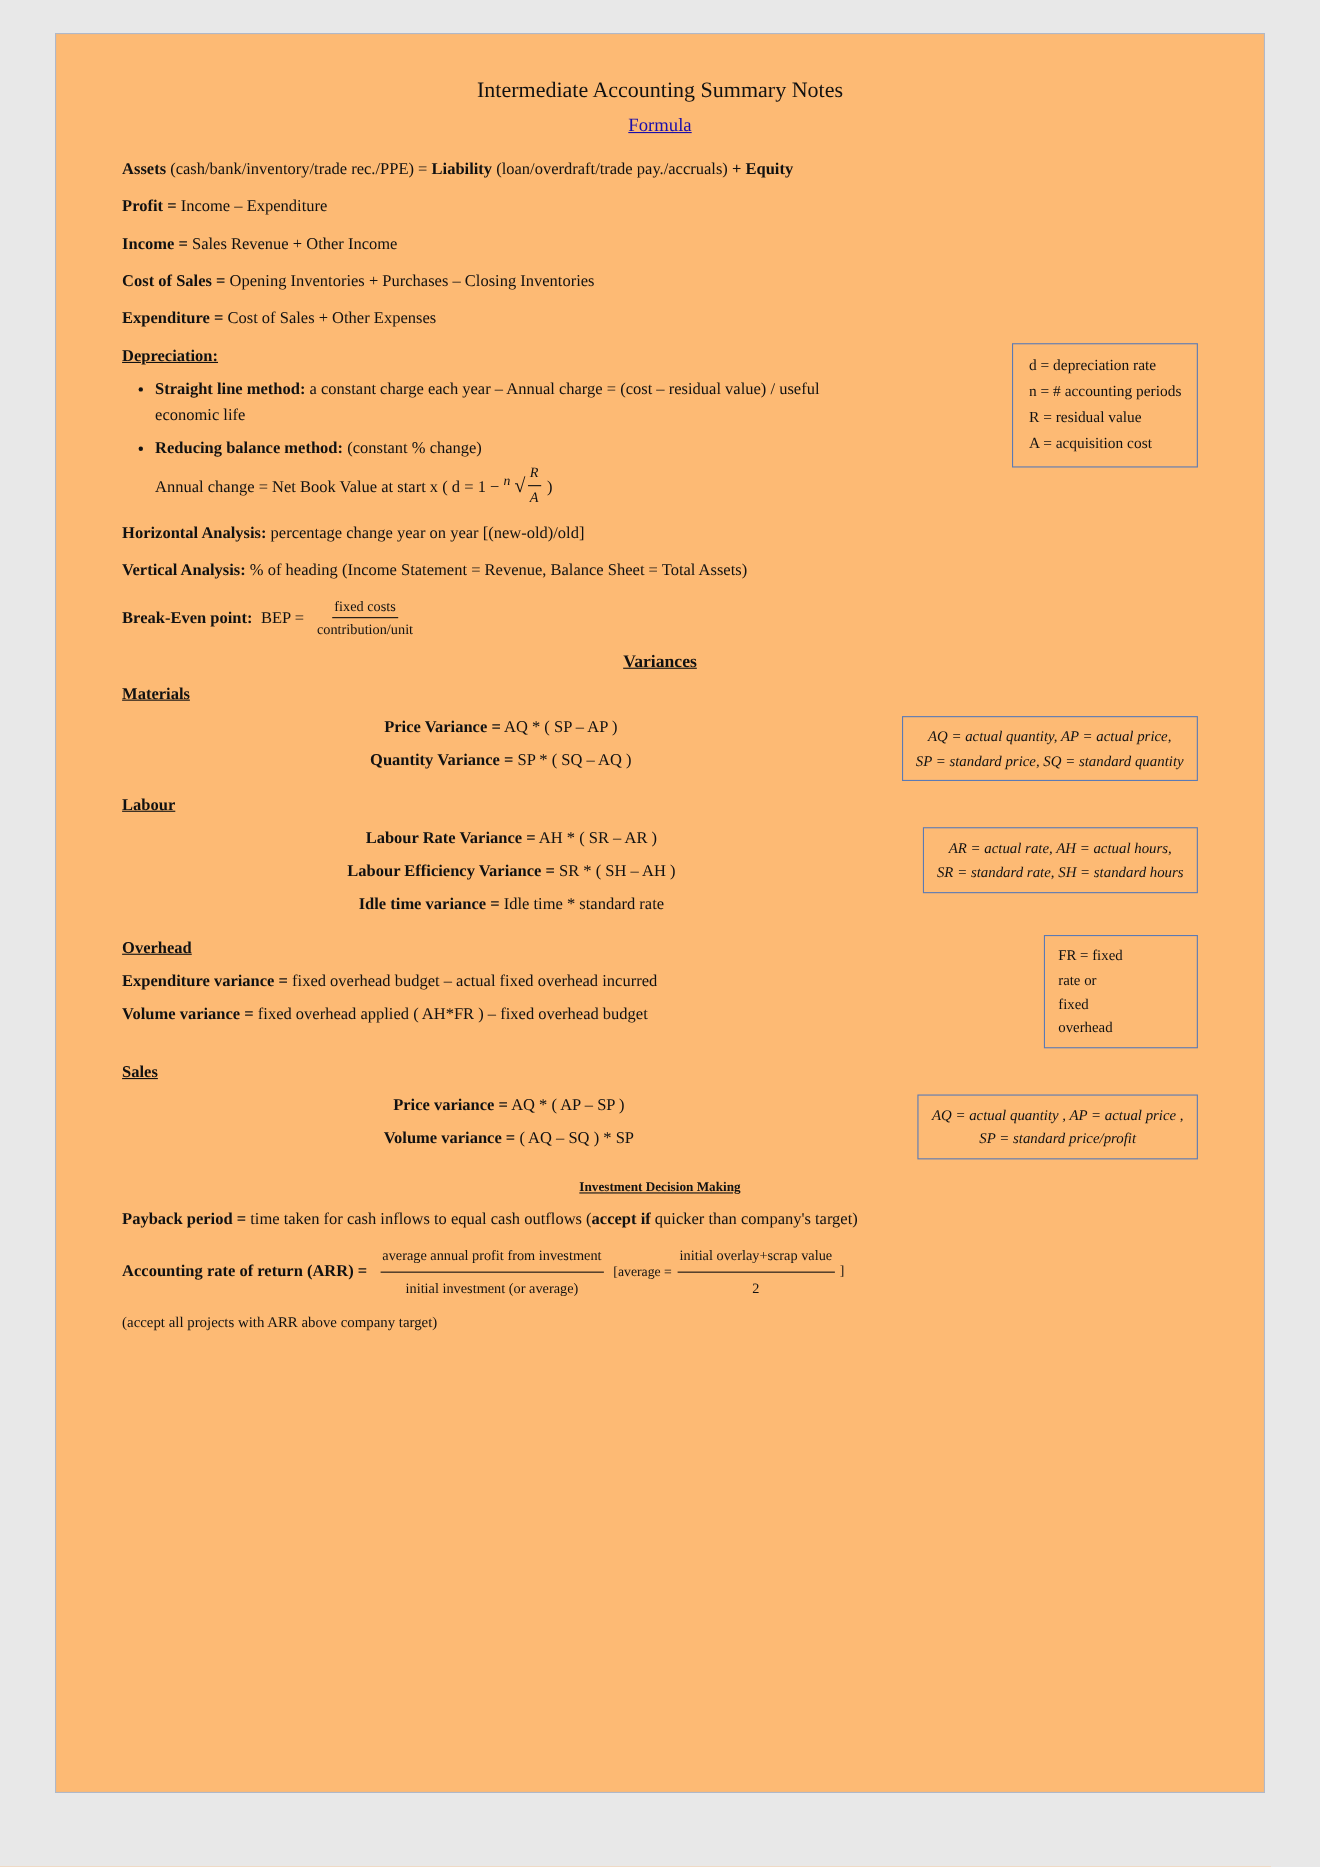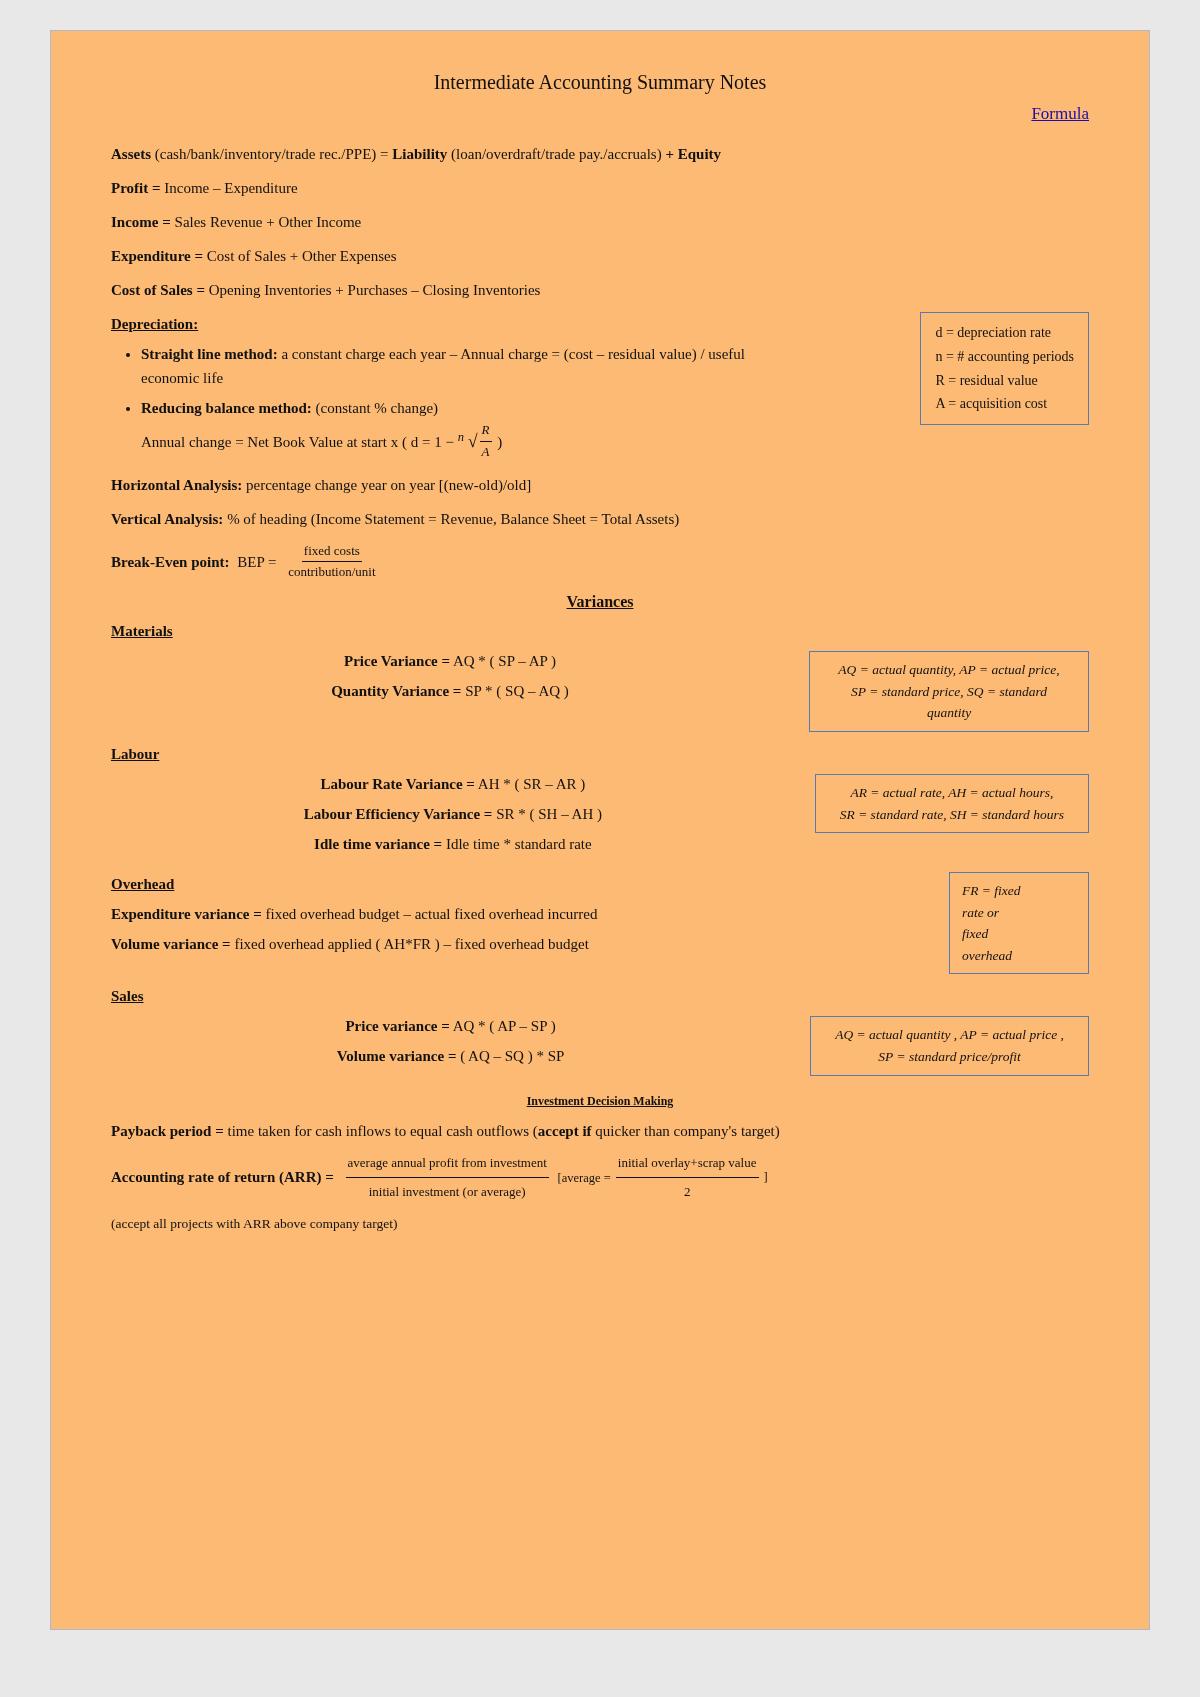--- a/index.html
+++ b/index.html
@@ -19,21 +19,21 @@
       min-height: 1600px;
       position: relative;
     }
     .page-title {
       text-align: center;
       font-size: 20px;
       font-weight: normal;
       margin-bottom: 10px;
     }
     .formula-link {
-      text-align: right;
+      text-align: center;
       margin-bottom: 18px;
     }
     .formula-link a {
       color: #1a0dab;
       text-decoration: underline;
       font-size: 17px;
     }
     .section {
       margin-bottom: 10px;
       line-height: 1.6;
@@ -86,34 +86,33 @@
       align-items: flex-start;
       gap: 20px;
       margin-bottom: 6px;
       text-align: center;
     }
     .content-col {
       flex: 1;
     }
     .side-box {
       border: 1.5px solid #5a7ab5;
-      padding: 7px 24px;
+      padding: 7px 12px;
       font-size: 13.5px;
       font-style: italic;
       line-height: 1.6;
       min-width: 220px;
       max-width: 280px;
       align-self: flex-start;
       margin-top: 2px;
     }
     .side-box-right {
       border: 1.5px solid #5a7ab5;
       padding: 7px 12px;
       font-size: 13.5px;
-      font-style: italic;
       line-height: 1.6;
       min-width: 140px;
       max-width: 170px;
       float: right;
       margin-left: 20px;
     }
     .investment-title {
       text-align: center;
       text-decoration: underline;
       font-weight: bold;
@@ -171,27 +170,27 @@
   </div>
 
   <div class="section">
     <p>
       <b>Income =</b><span> Sales Revenue + Other Income</span>
     </p>
   </div>
 
   <div class="section">
     <p>
+      <b>Cost of Sales =</b><span> Opening Inventories + Purchases – Closing Inventories</span>
+    </p>
+  </div>
+
+  <div class="section">
+    <p>
       <b>Expenditure =</b><span> Cost of Sales + Other Expenses</span>
-    </p>
-  </div>
-
-  <div class="section">
-    <p>
-      <b>Cost of Sales =</b><span> Opening Inventories + Purchases – Closing Inventories</span>
     </p>
   </div>
 
   <div class="section depreciation-block">
     <div class="dep-content">
       <span class="underline-heading">Depreciation:</span>
       <ul class="bullet-list">
         <li>
           <b>Straight line method:</b><span> a constant charge each year – Annual charge = (cost – residual value) / useful economic life</span>
         </li>

